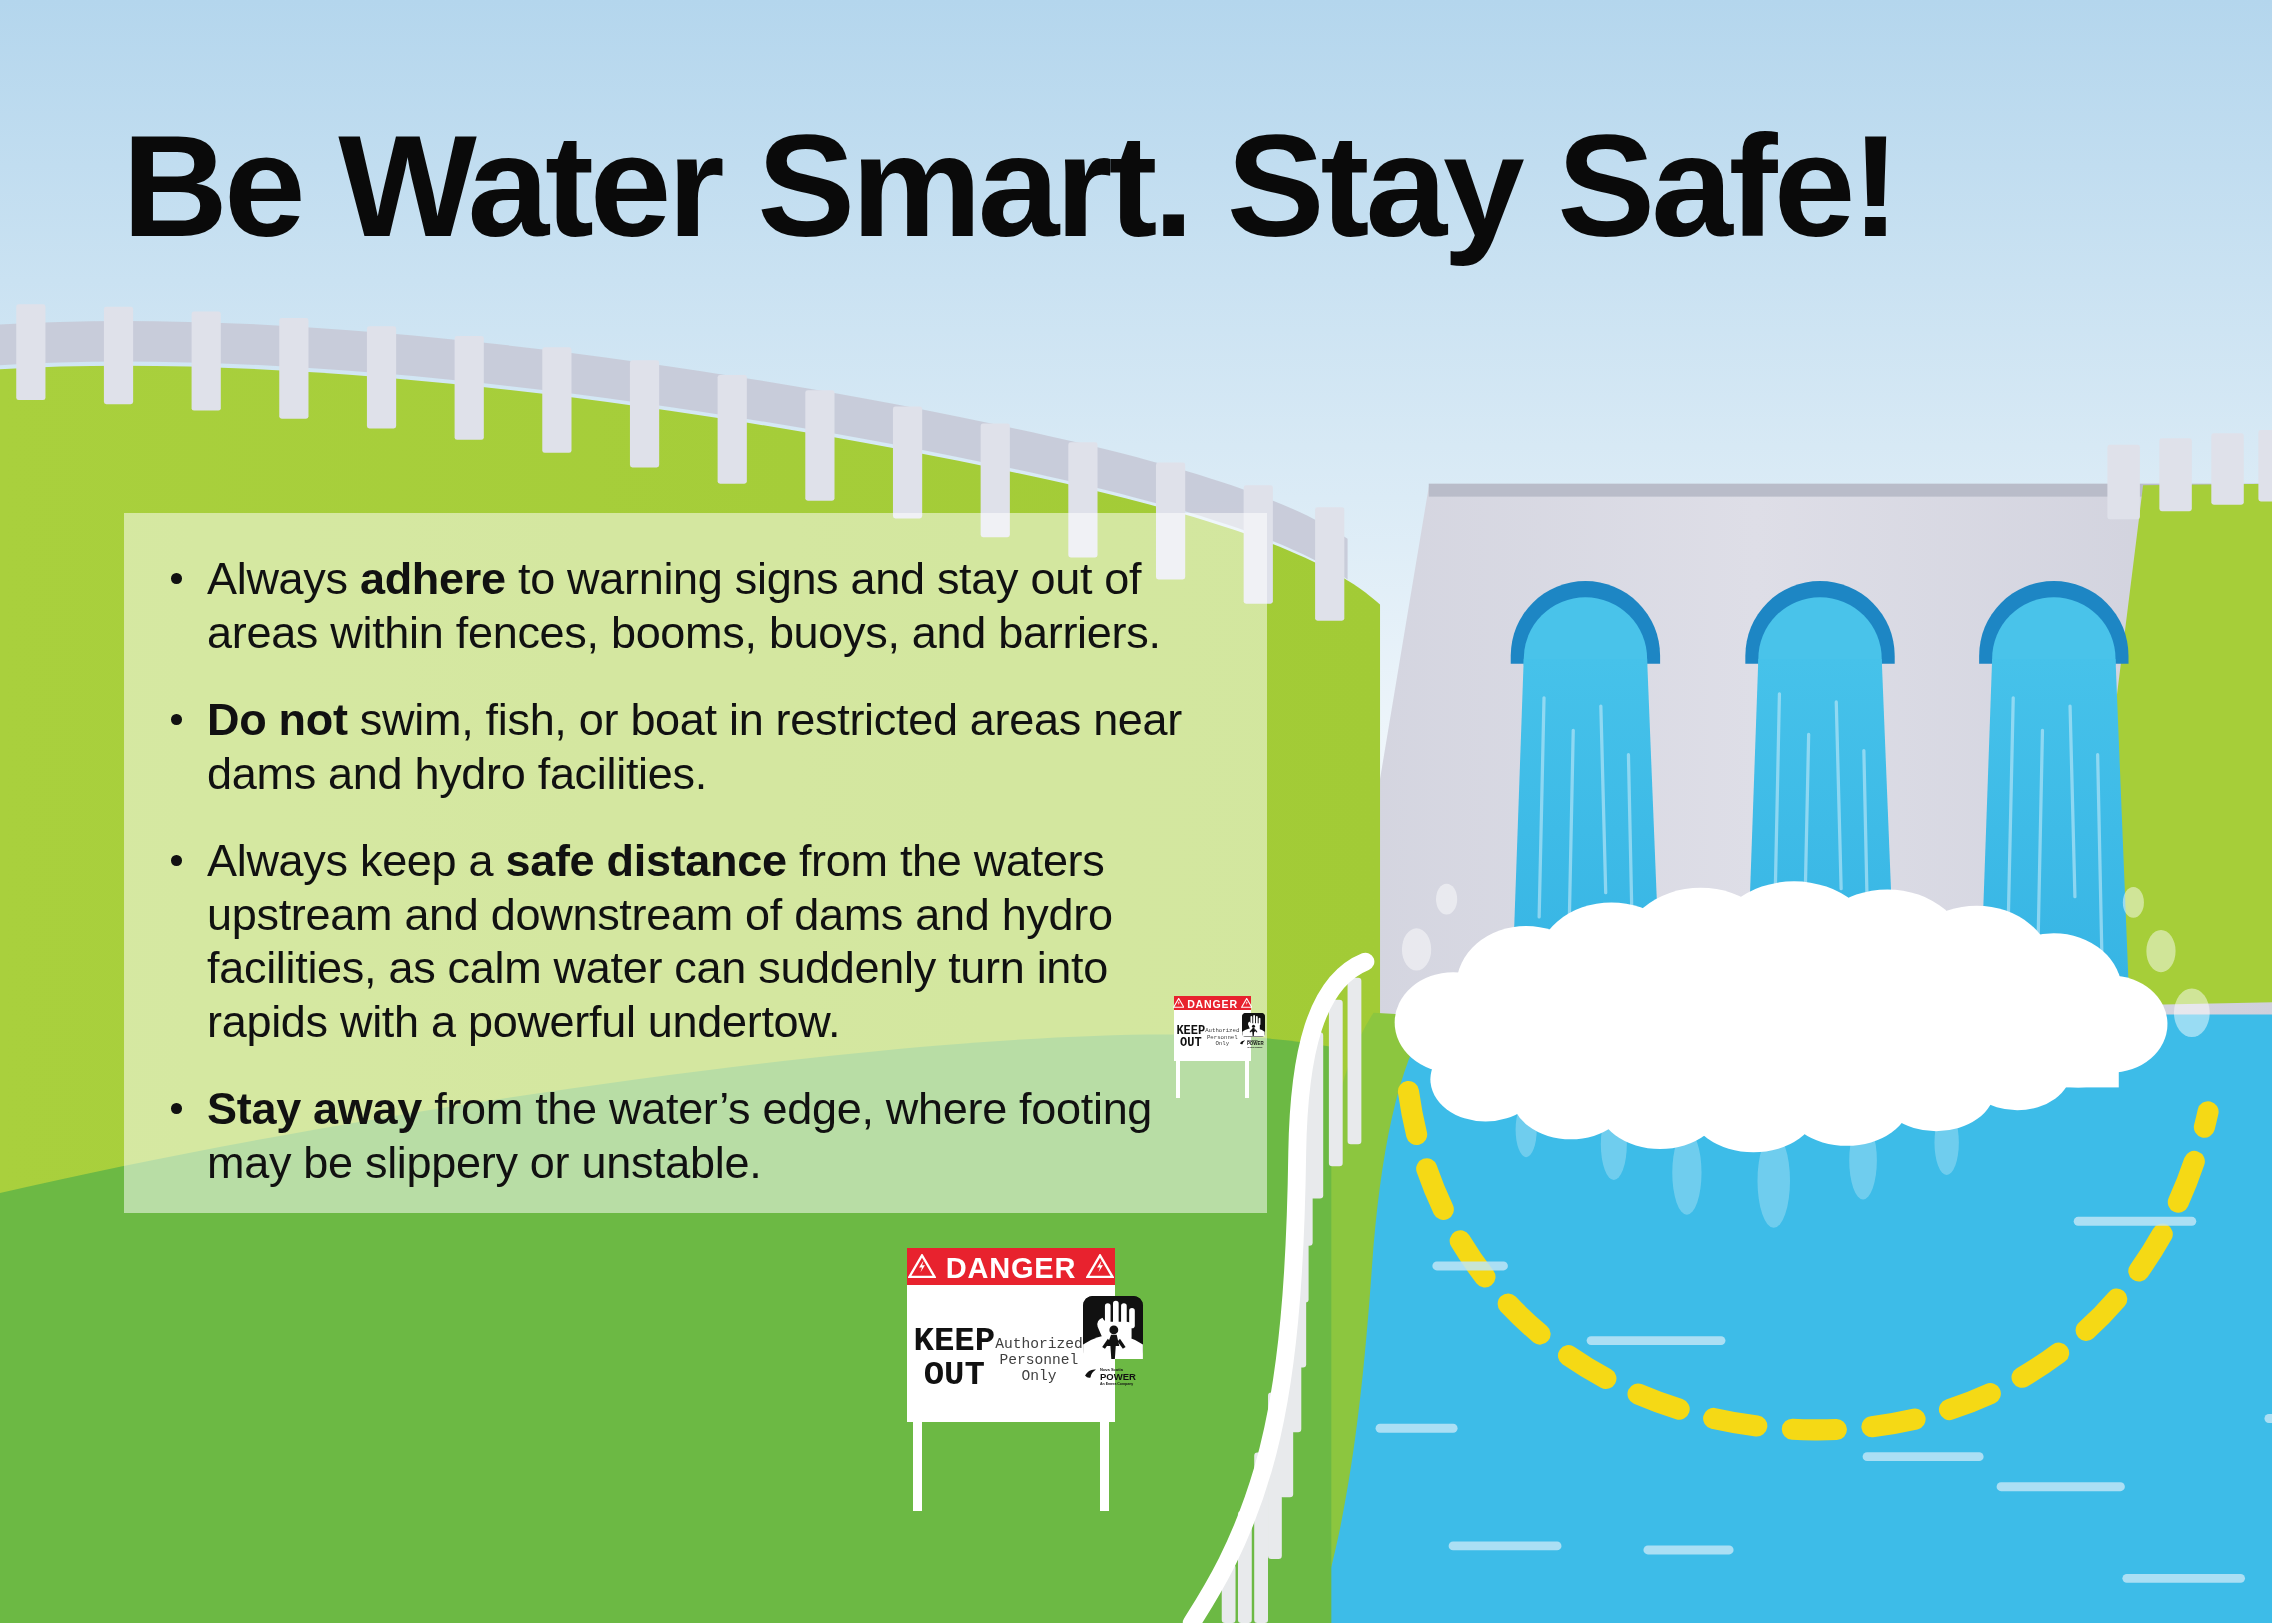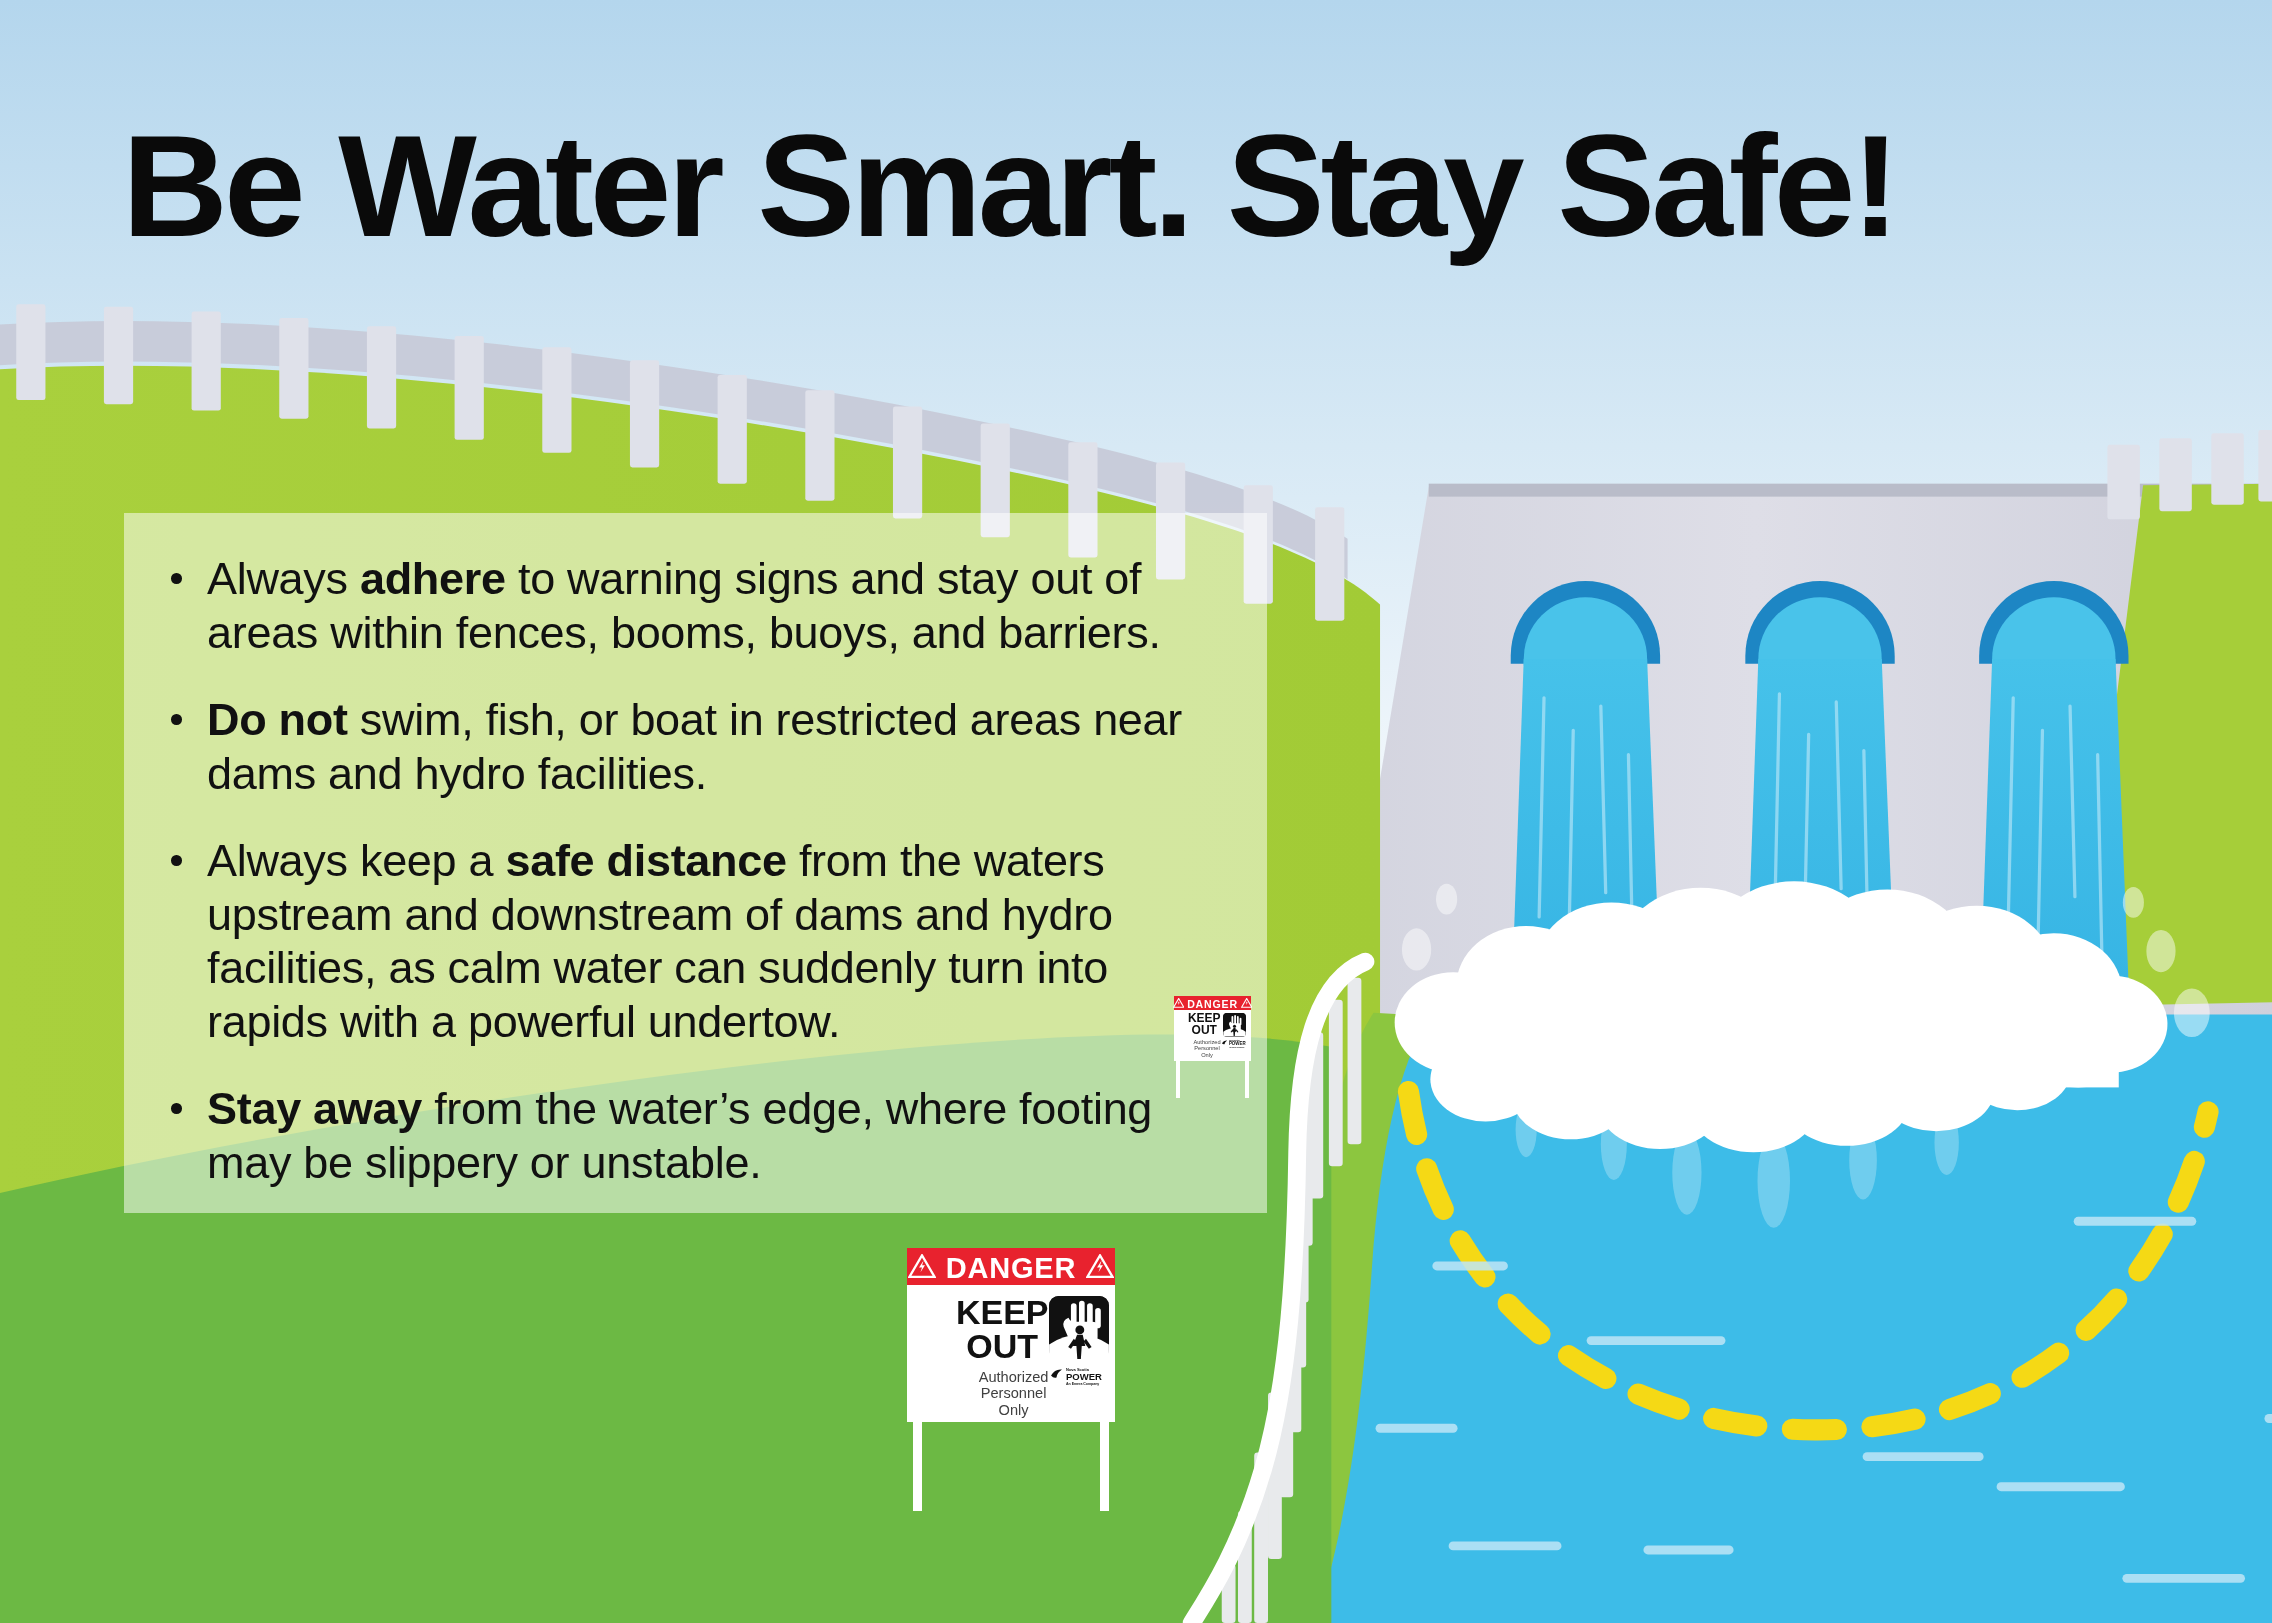--- a/index.html
+++ b/index.html
@@ -51,21 +51,21 @@
 
   
   .sign{position:absolute;background:#ffffff;box-sizing:border-box;}
   .sign .banner{
     background:#e8222e;color:#ffffff;
     display:flex;align-items:flex-end;justify-content:center;
     font-weight:bold;width:100%;box-sizing:border-box;
   }
   .sign .banner .word{letter-spacing:0.8px;}
   .sign .body{display:flex;width:100%;box-sizing:border-box;}
-  .sign .leftcol{flex:1;display:flex;flex-direction:column;align-items:flex-end;justify-content:flex-start;}
+  .sign .leftcol{flex:1;display:flex;flex-direction:row;align-items:center;justify-content:flex-start;font-family:Liberation Mono, monospace;}
   .sign .keep{font-weight:bold;color:#111;line-height:1.0;text-align:center;}
   .sign .auth{color:#404040;text-align:center;line-height:1.12;}
   .sign .rightcol{display:flex;flex-direction:column;align-items:center;}
   .sign .pictogram{background:#111111;display:flex;align-items:flex-end;justify-content:center;}
   .sign .logo{display:flex;align-items:flex-start;justify-content:center;color:#111;font-weight:bold;}
   .sign .post{position:absolute;background:#ffffff;}
 
   
   #sign-big{left:907px;top:1248px;width:208px;height:174px;}
   #sign-big .banner{height:37px;font-size:29px;gap:9.7px;}

